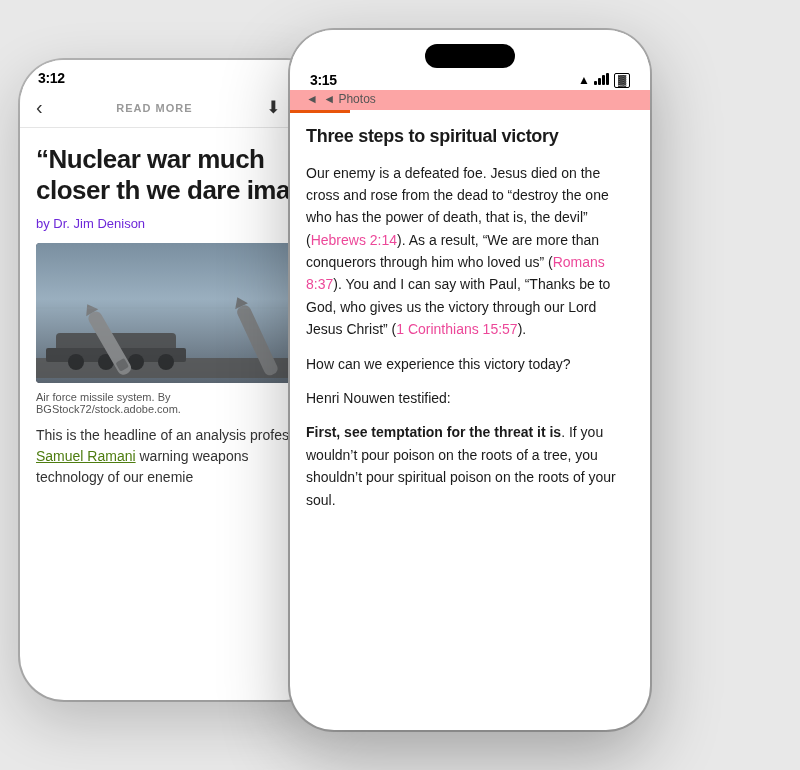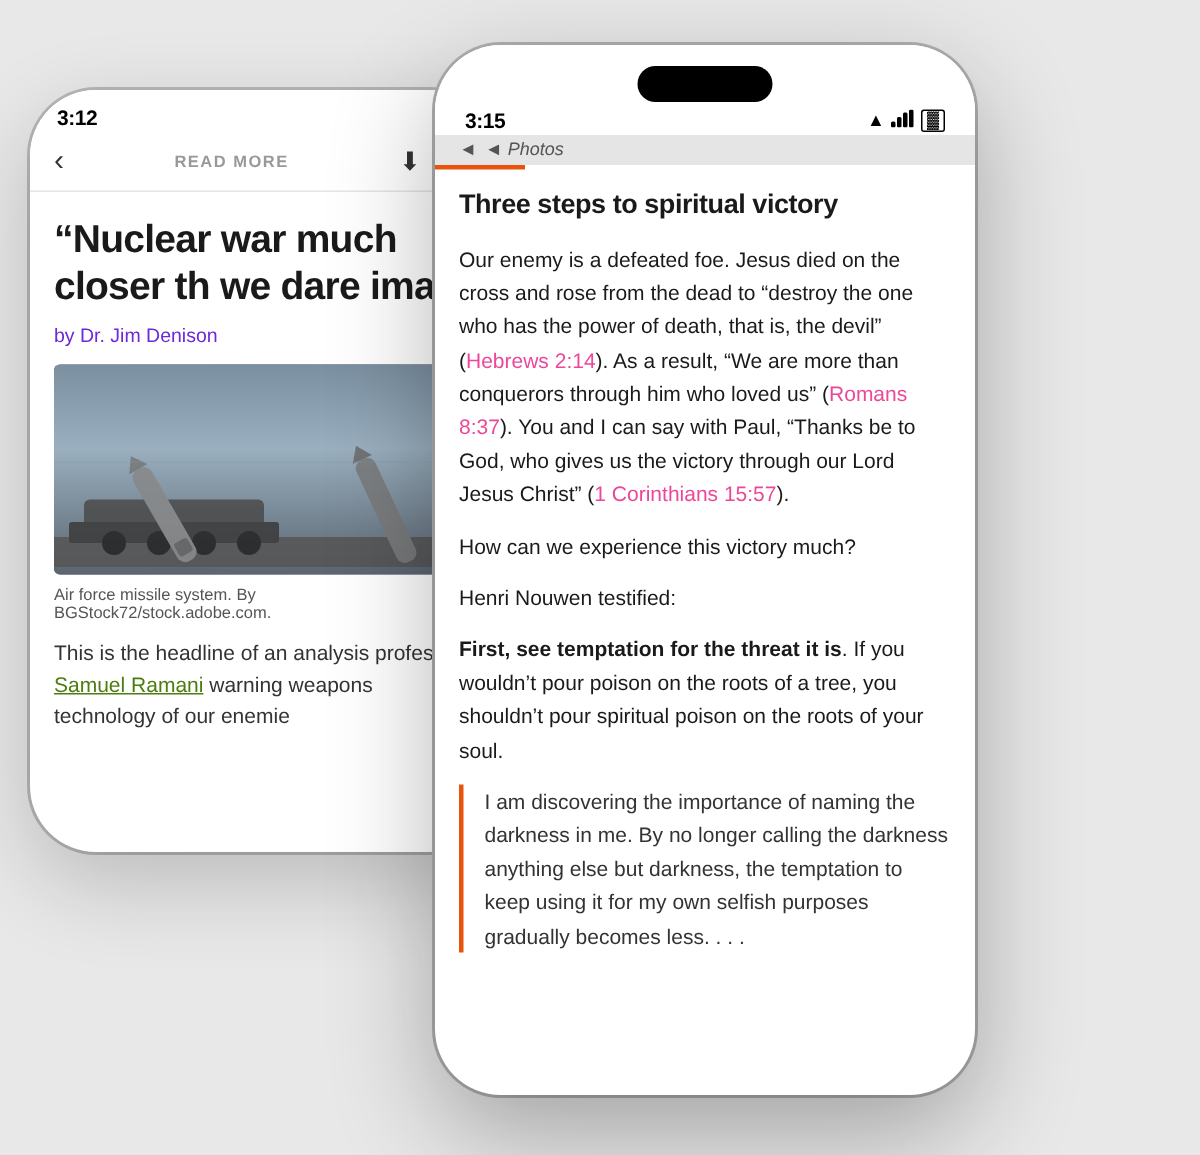--- a/index.html
+++ b/index.html
@@ -25,21 +25,21 @@
       position: absolute;
       background: #fff;
       border-radius: 44px;
       box-shadow: 0 20px 60px rgba(0,0,0,0.25), 0 0 0 2px #c0c0c0;
       overflow: hidden;
     }
 
     
     .phone-back {
       width: 310px;
-      height: 508px;
+      height: 640px;
       top: 60px;
       left: 20px;
       z-index: 1;
       box-shadow: 0 20px 60px rgba(0,0,0,0.2), 0 0 0 2px #b8b8b8;
     }
 
     
     .phone-front {
       width: 360px;
       height: 700px;
@@ -166,22 +166,21 @@
     .link-text {
       color: #4d7c0f;
       text-decoration: underline;
     }
 
     
     .front-top-bar {
       display: flex;
       align-items: flex-start;
       padding: 2px 16px 4px;
-      background: #e5e5e5;
-      font-style: italic;
+      background: #fca5a5;
     }
 
     .orange-line {
       height: 3px;
       background: #e8540a;
       width: 60px;
       margin-bottom: 0;
     }
 
     .front-content {
@@ -342,28 +341,25 @@
     <div class="orange-line"></div>
 
     <div class="front-content">
       <h1 class="article-title-front">Three steps to spiritual victory</h1>
 
       <div class="article-body-front">
         <p>
           <span>Our enemy is a defeated foe. Jesus died on the cross and rose from the dead to “destroy the one who has the power of death, that is, the devil” (</span><span class="orange-link">Hebrews 2:14</span><span>). As a result, “We are more than conquerors through him who loved us” (</span><span class="orange-link">Romans 8:37</span><span>). You and I can say with Paul, “Thanks be to God, who gives us the victory through our Lord Jesus Christ” (</span><span class="orange-link">1 Corinthians 15:57</span><span>).</span>
         </p>
 
-        <p>How can we experience this victory much?</p>
+        <p>How can we experience this victory today?</p>
 
         <p>Henri Nouwen testified:</p>
 
         <p>
           <span class="bold-text">First, see temptation for the threat it is</span><span>. If you wouldn’t pour poison on the roots of a tree, you shouldn’t pour spiritual poison on the roots of your soul.</span>
         </p>
 
-        <div class="blockquote-section">
-          <span>I am discovering the importance of naming the darkness in me. By no longer calling the darkness anything else but darkness, the temptation to keep using it for my own selfish purposes gradually becomes less. . . .</span>
-        </div>
       </div>
     </div>
   </div>
 
 </div>
 
 </body></html>

